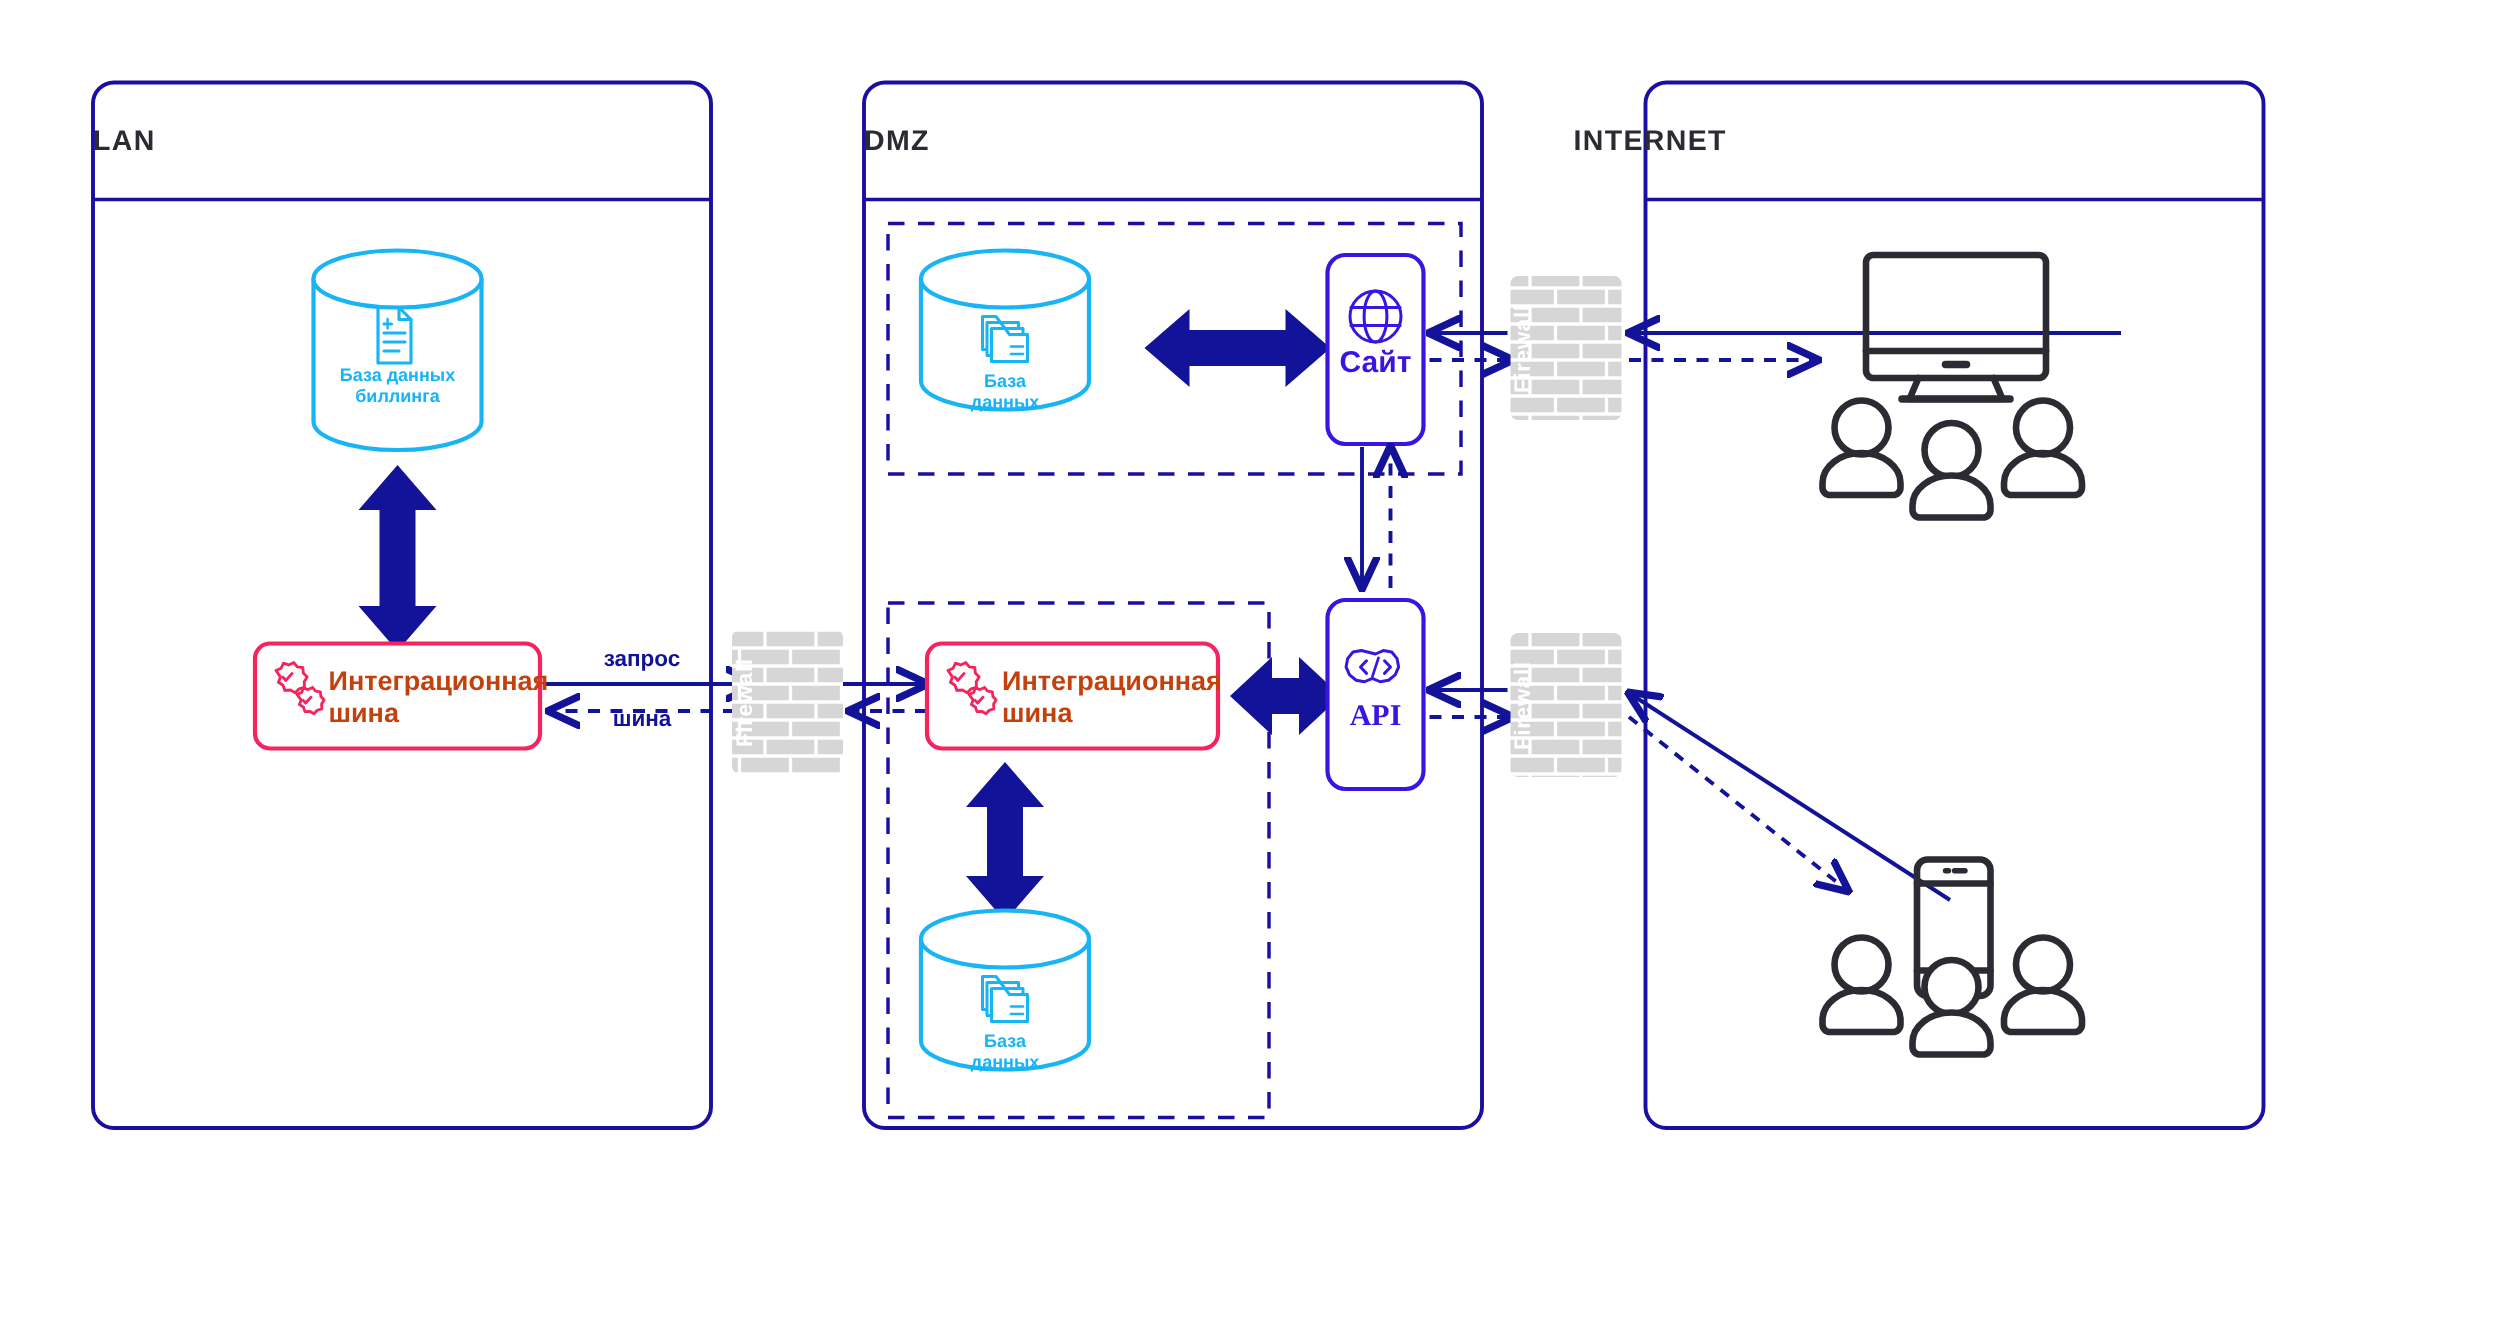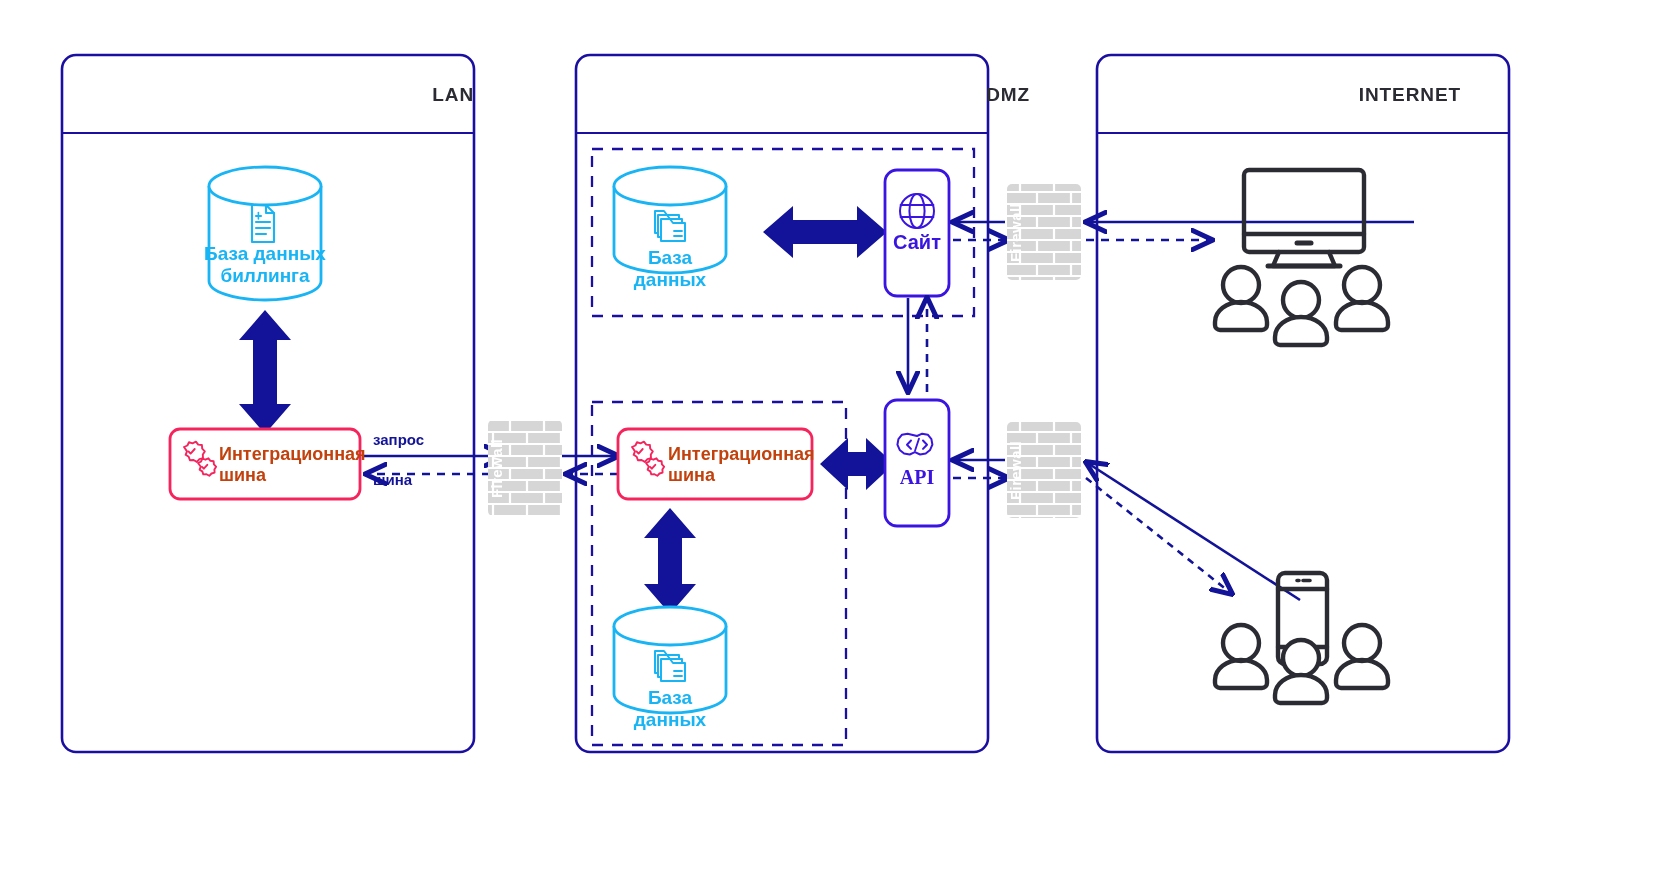--- a/index.html
+++ b/index.html
@@ -1,31 +1,31 @@
 <!DOCTYPE html>
 <html><head>
 <meta charset="utf-8">
 <style>
   html,body{margin:0;padding:0;background:#ffffff;}
   body{font-family:"Liberation Sans","DejaVu Sans",sans-serif;}
   #stage{position:relative;width:1680px;height:882px;background:#fff;overflow:hidden;}
   svg.layer{position:absolute;left:0;top:0;width:1680px;height:882px;}
   .zone-title{
-    position:absolute;text-align:right;font-size:19px;font-weight:700;
+    position:absolute;text-align:left;font-size:19px;font-weight:700;
     color:#2b2b33;letter-spacing:.9px;
   }
   .node-label{
     position:absolute;text-align:center;font-weight:700;line-height:1.18;
     white-space:pre-line;
   }
-  .db-label{color:#18b4f4;font-size:19px;}
+  .db-label{color:#18b4f4;font-size:12px;}
   .bus-label{color:#c2410c;font-size:18px;text-align:left;}
   .svc-label{color:#3a14e0;font-size:20px;}
   .flow-label{
-    position:absolute;font-size:15px;font-weight:700;color:#131399;
+    position:absolute;text-align:center;font-size:15px;font-weight:700;color:#131399;
   }
   .fw-text{
     position:absolute;color:#ffffff;font-size:15px;font-weight:700;
     writing-mode:vertical-rl;transform:rotate(180deg);letter-spacing:.4px;
     text-align:center;pointer-events:none;
   }
 </style>
 </head>
 <body>
 
@@ -245,21 +245,21 @@
         <path d="M1215,680 a26,20 0 0 1 52,0 v3 a5,5 0 0 1 -5,5 h-42 a5,5 0 0 1 -5,-5 z"></path>
         <circle cx="1362" cy="643" r="18"></circle>
         <path d="M1336,680 a26,20 0 0 1 52,0 v3 a5,5 0 0 1 -5,5 h-42 a5,5 0 0 1 -5,-5 z"></path>
         <circle cx="1301" cy="658" r="18" fill="#ffffff"></circle>
         <path d="M1275,695 a26,20 0 0 1 52,0 v3 a5,5 0 0 1 -5,5 h-42 a5,5 0 0 1 -5,-5 z" fill="#ffffff"></path>
       </g>
     </g>
   </svg>
 
   <div class="zone-title" style="left:62px;top:84px;width:412px;">LAN</div>
-  <div class="zone-title" style="left:576px;top:84px;width:412px;padding-left:42px;">DMZ</div>
+  <div class="zone-title" style="left:576px;top:84px;width:412px;">DMZ</div>
   <div class="zone-title" style="left:1049px;top:84px;width:412px;">INTERNET</div>
 
   <div class="node-label db-label" style="left:175px;top:243px;width:180px;">База данных
 биллинга</div>
 
   <div class="node-label bus-label" style="left:219px;top:444px;width:140px;">Интеграционная
 шина</div>
 
   <div class="node-label db-label" style="left:600px;top:247px;width:140px;">База
 данных</div>

